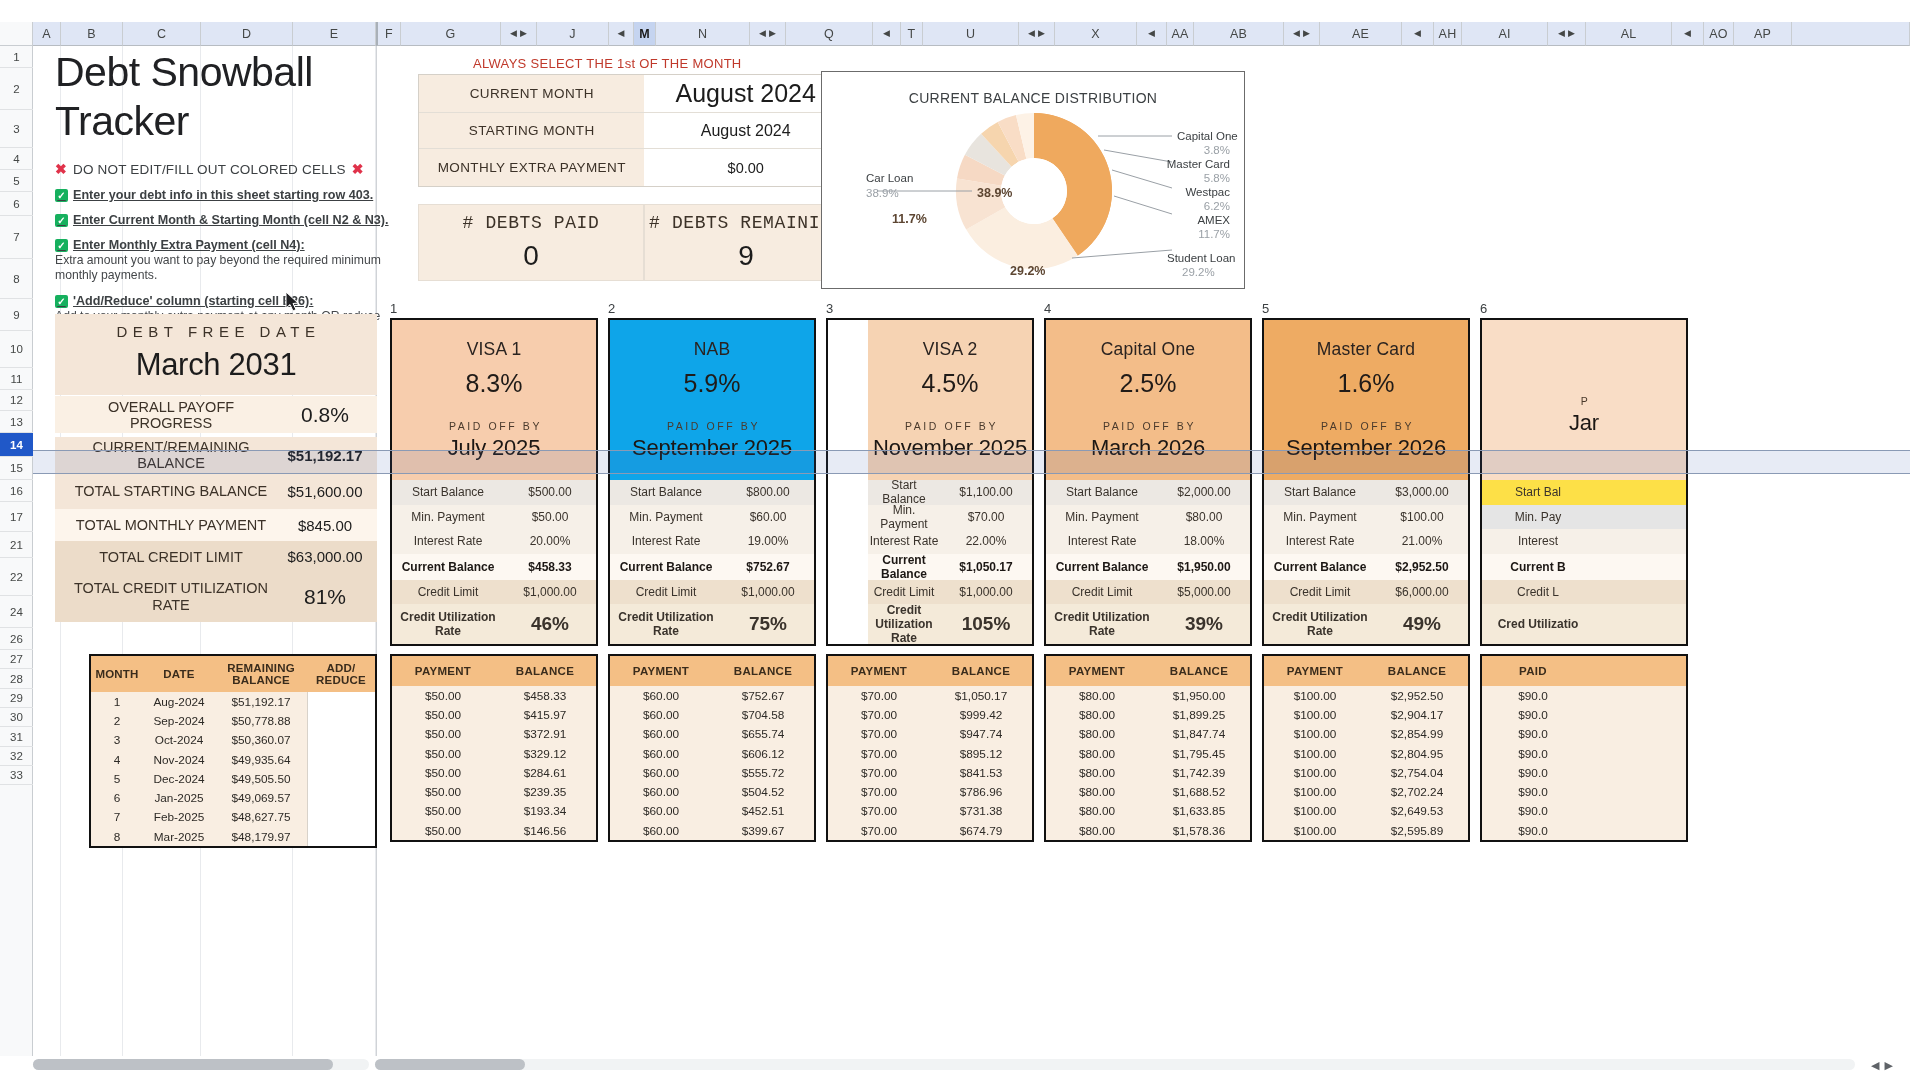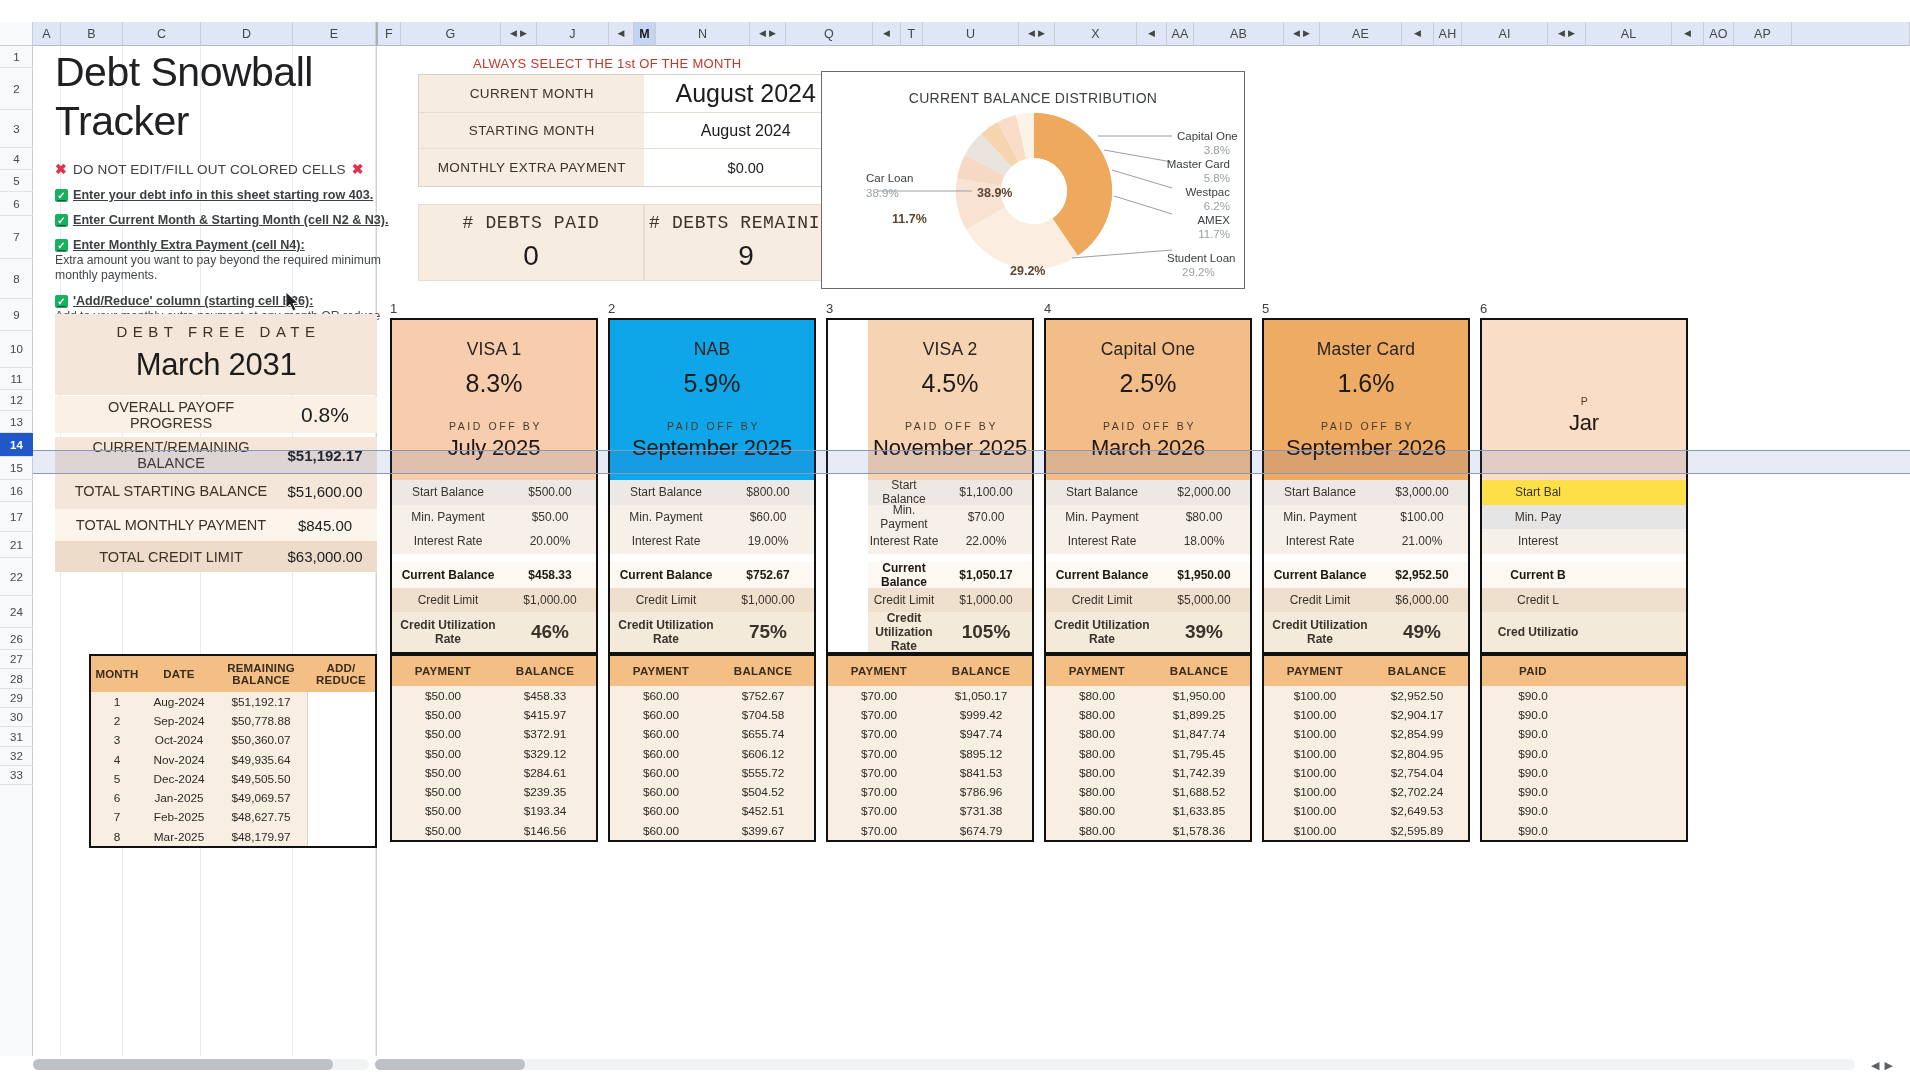--- a/index.html
+++ b/index.html
@@ -172,21 +172,21 @@
     margin-top:22px; padding-left:3px;
   }
   .card-top .dt { font-size:22px; color:#1c1714; margin-top:3px; letter-spacing:-.2px; }
   .card-row {
     display:flex; align-items:center; height:24.5px;
     font-size:12px; color:#3a332c;
   }
   .card-row .k { flex:1; text-align:center; }
   .card-row .v { width:92px; text-align:center; }
   .card-row.bold { font-weight:bold; color:#1c1714; }
-  .card-row.cur { height:26px;margin-top:8px; }
+  .card-row.cur { height:26px; }
   .card-row.util { height:40px; font-weight:bold; }
   .card-row.util .k { line-height:14px; font-size:12px; }
   .card-row.util .v { font-size:19px; }
 
   
   .ptable { position:absolute; width:208px; border:2px solid #111; }
   .pt-head {
     display:flex; height:30px; background:#f4bf85;
     font-size:11.5px; font-weight:bold; color:#3a2c1c; letter-spacing:.3px;
   }
@@ -511,20 +511,26 @@
       </div>
     </div>
 
     <div class="sum" style="top:495px; height:31px; background:#ecdcc9;">
       <div class="sum-row">
         <div class="lab">TOTAL CREDIT LIMIT</div>
         <div class="val">$63,000.00</div>
       </div>
     </div>
 
+    <div class="sum" style="top:526px; height:50px; background:#ecdcc9;">
+      <div class="sum-row">
+        <div class="lab" style="line-height:17px;">TOTAL CREDIT UTILIZATION RATE</div>
+        <div class="val big">81%</div>
+      </div>
+    </div>
 
     <div class="mtable" style="top:608px;">
       <div class="mt-head">
         <div class="c-month">MONTH</div>
         <div class="c-date">DATE</div>
         <div class="c-bal">REMAINING BALANCE</div>
         <div class="c-add">ADD/ REDUCE</div>
       </div>
       <div class="mt-row">
         <div class="c-month">1</div>

